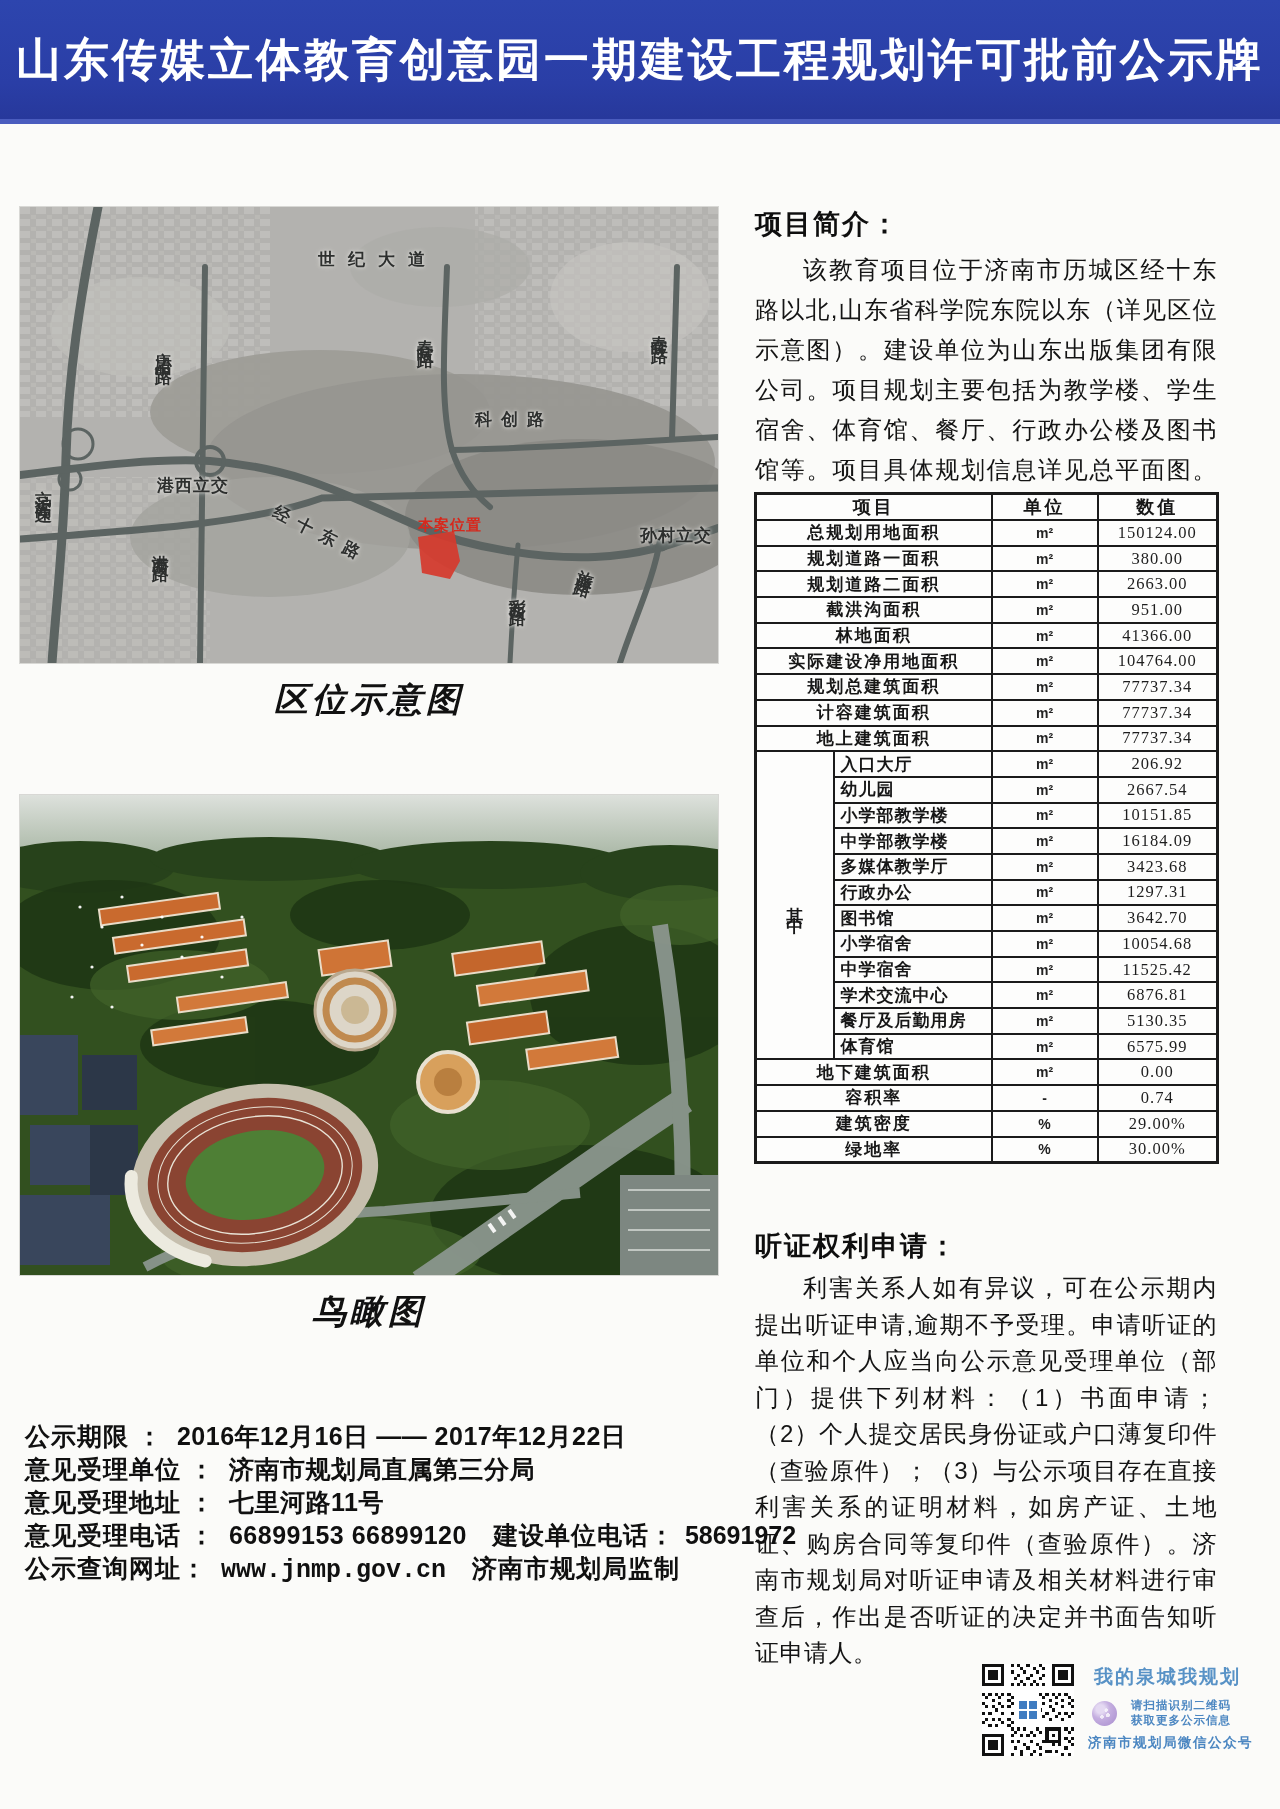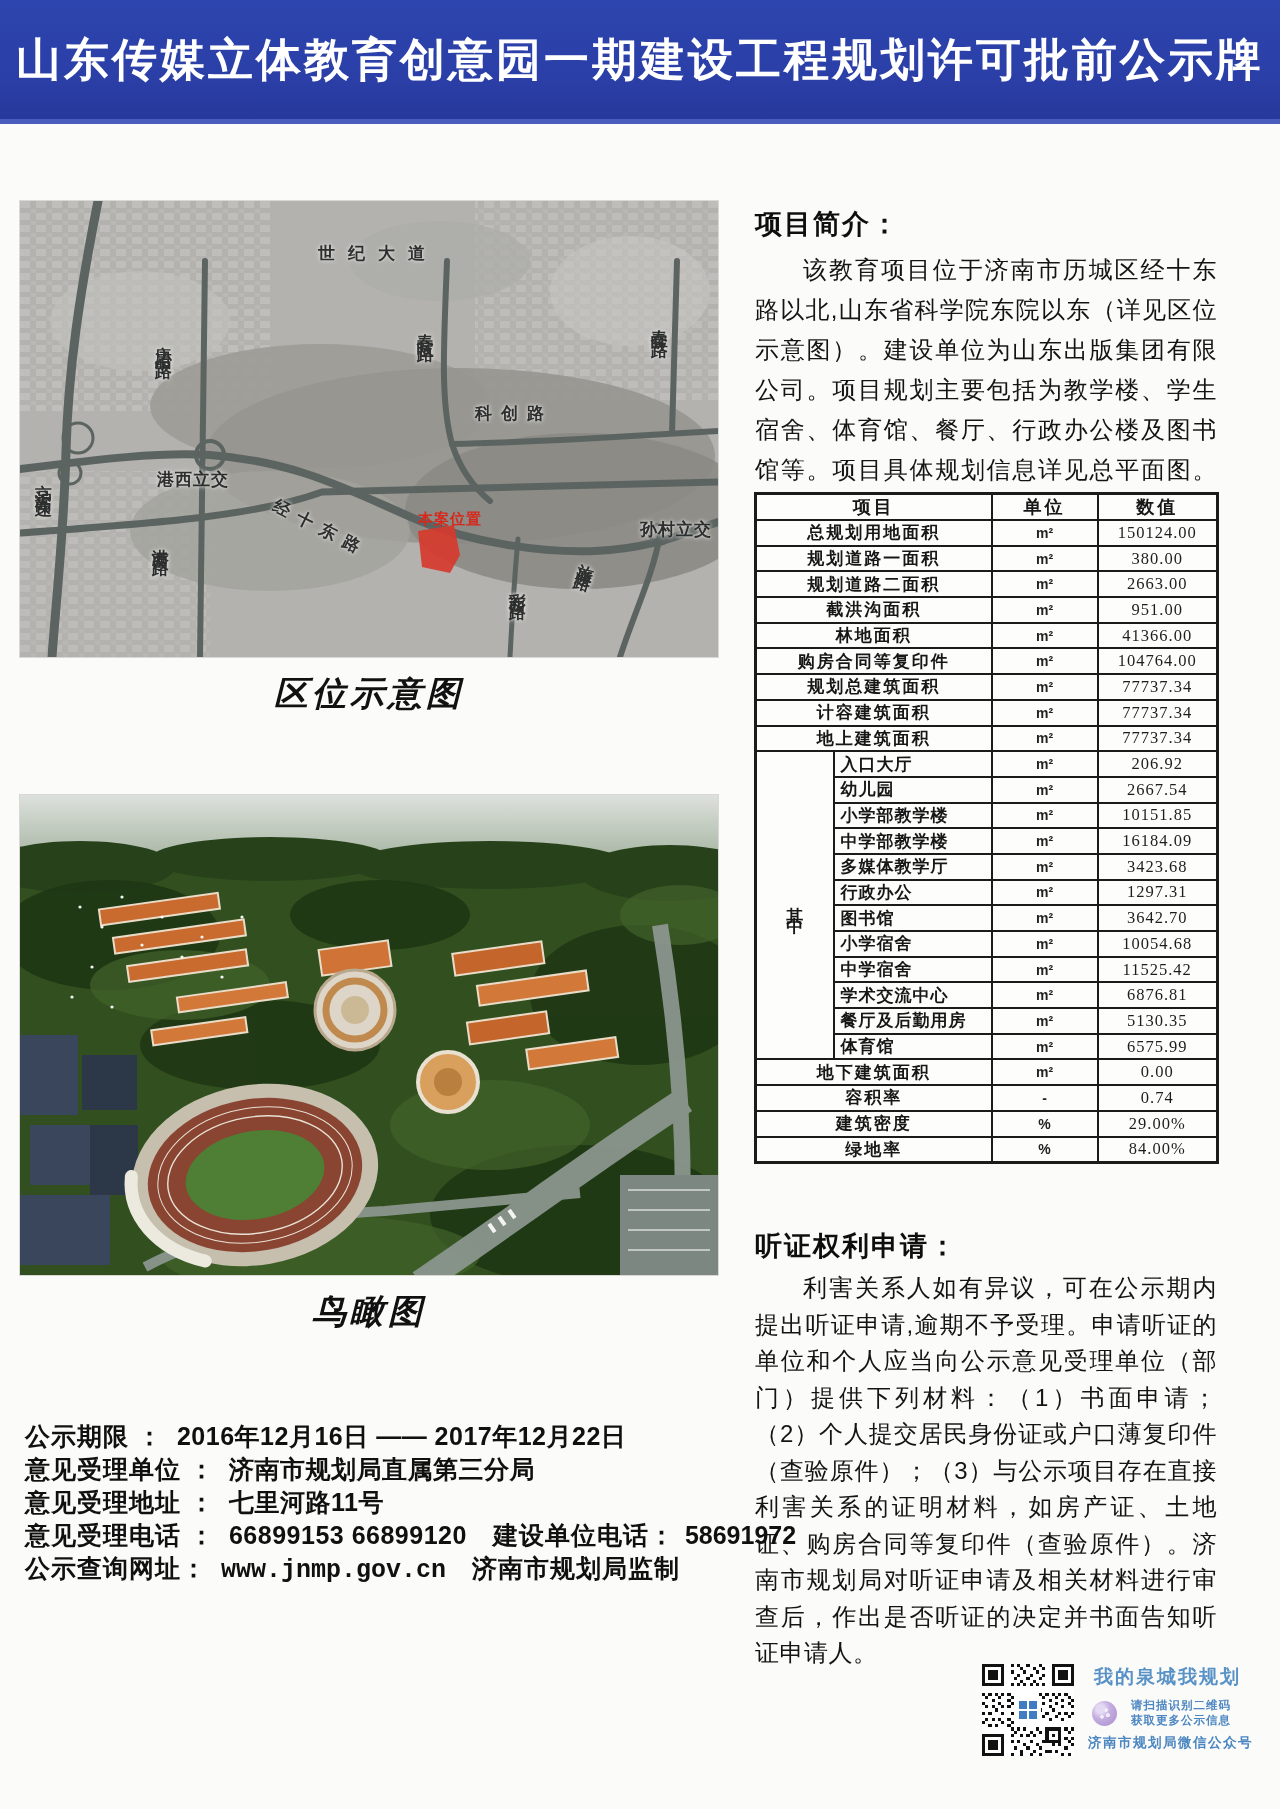--- a/index.html
+++ b/index.html
@@ -7,21 +7,21 @@
   body { font-family:"Liberation Sans", sans-serif; color:#171717; }
   .page { position:relative; width:1280px; height:1809px; background:#fbfbf9; margin:0 auto; overflow:hidden; }
 
   
   .banner { position:absolute; left:0; top:0; width:1280px; height:124px;
     background:linear-gradient(180deg,#2d45ae 0%, #2a3ea6 70%, #27389b 100%);
     border-bottom:5px solid #4a5cbe; display:flex; align-items:center; justify-content:center; }
   .banner h1 { color:#ffffff; font-size:45px; font-weight:bold; letter-spacing:3px; white-space:nowrap; }
 
   
-  .map-fig { position:absolute; left:20px; top:201px; width:698px; }
+  .map-fig { position:absolute; left:20px; top:207px; width:698px; }
   .map-canvas { position:relative; width:698px; height:456px; background:#b5b4b1; overflow:hidden; box-shadow:0 0 0 1px #d8d8d5; }
   .map-canvas svg { position:absolute; left:0; top:0; }
   .ml { position:absolute; font-size:17px; font-weight:bold; color:#2d2f2e; letter-spacing:1px;
         text-shadow:0 0 3px #d9d8d5, 0 0 5px #d9d8d5; white-space:nowrap; line-height:1.05; }
   .ml.v { writing-mode:vertical-rl; letter-spacing:5px; }
   .ml.sp { letter-spacing:13px; }
   .ml.sp2 { letter-spacing:9px; }
   .ml.red { color:#d7281c; font-size:15px; letter-spacing:1px; text-shadow:none; }
   .fig-caption { margin-top:14px; text-align:center; font-size:34px; font-weight:bold; letter-spacing:4px; color:#111;font-style:italic; }
 
@@ -292,21 +292,21 @@
           <td class="lbl" colspan="2">截洪沟面积</td>
           <td class="unit">m²</td>
           <td class="val">951.00</td>
         </tr>
     <tr>
           <td class="lbl" colspan="2">林地面积</td>
           <td class="unit">m²</td>
           <td class="val">41366.00</td>
         </tr>
     <tr>
-          <td class="lbl" colspan="2">购房合同等复印件</td>
+          <td class="lbl" colspan="2">实际建设净用地面积</td>
           <td class="unit">m²</td>
           <td class="val">104764.00</td>
         </tr>
     <tr>
           <td class="lbl" colspan="2">规划总建筑面积</td>
           <td class="unit">m²</td>
           <td class="val">77737.34</td>
         </tr>
     <tr>
           <td class="lbl" colspan="2">计容建筑面积</td>
@@ -390,21 +390,21 @@
           <td class="val">0.74</td>
         </tr>
     <tr>
           <td class="lbl" colspan="2">建筑密度</td>
           <td class="unit">%</td>
           <td class="val">29.00%</td>
         </tr>
     <tr>
           <td class="lbl" colspan="2">绿地率</td>
           <td class="unit">%</td>
-          <td class="val">84.00%</td>
+          <td class="val">30.00%</td>
         </tr>
   </tbody>
     </table>
 
   <h2 class="sec-heading hearing-heading">听证权利申请：</h2>
   <p class="para hearing-para">利害关系人如有异议，可在公示期内提出听证申请,逾期不予受理。申请听证的单位和个人应当向公示意见受理单位（部门）提供下列材料：（1）书面申请；（2）个人提交居民身份证或户口薄复印件（查验原件）；（3）与公示项目存在直接利害关系的证明材料，如房产证、土地证、购房合同等复印件（查验原件）。济南市规划局对听证申请及相关材料进行审查后，作出是否听证的决定并书面告知听证申请人。</p>
 
   <div class="qr-block">
     <div class="qr">
       <svg width="92" height="92" viewBox="0 0 29 29" shape-rendering="crispEdges">

